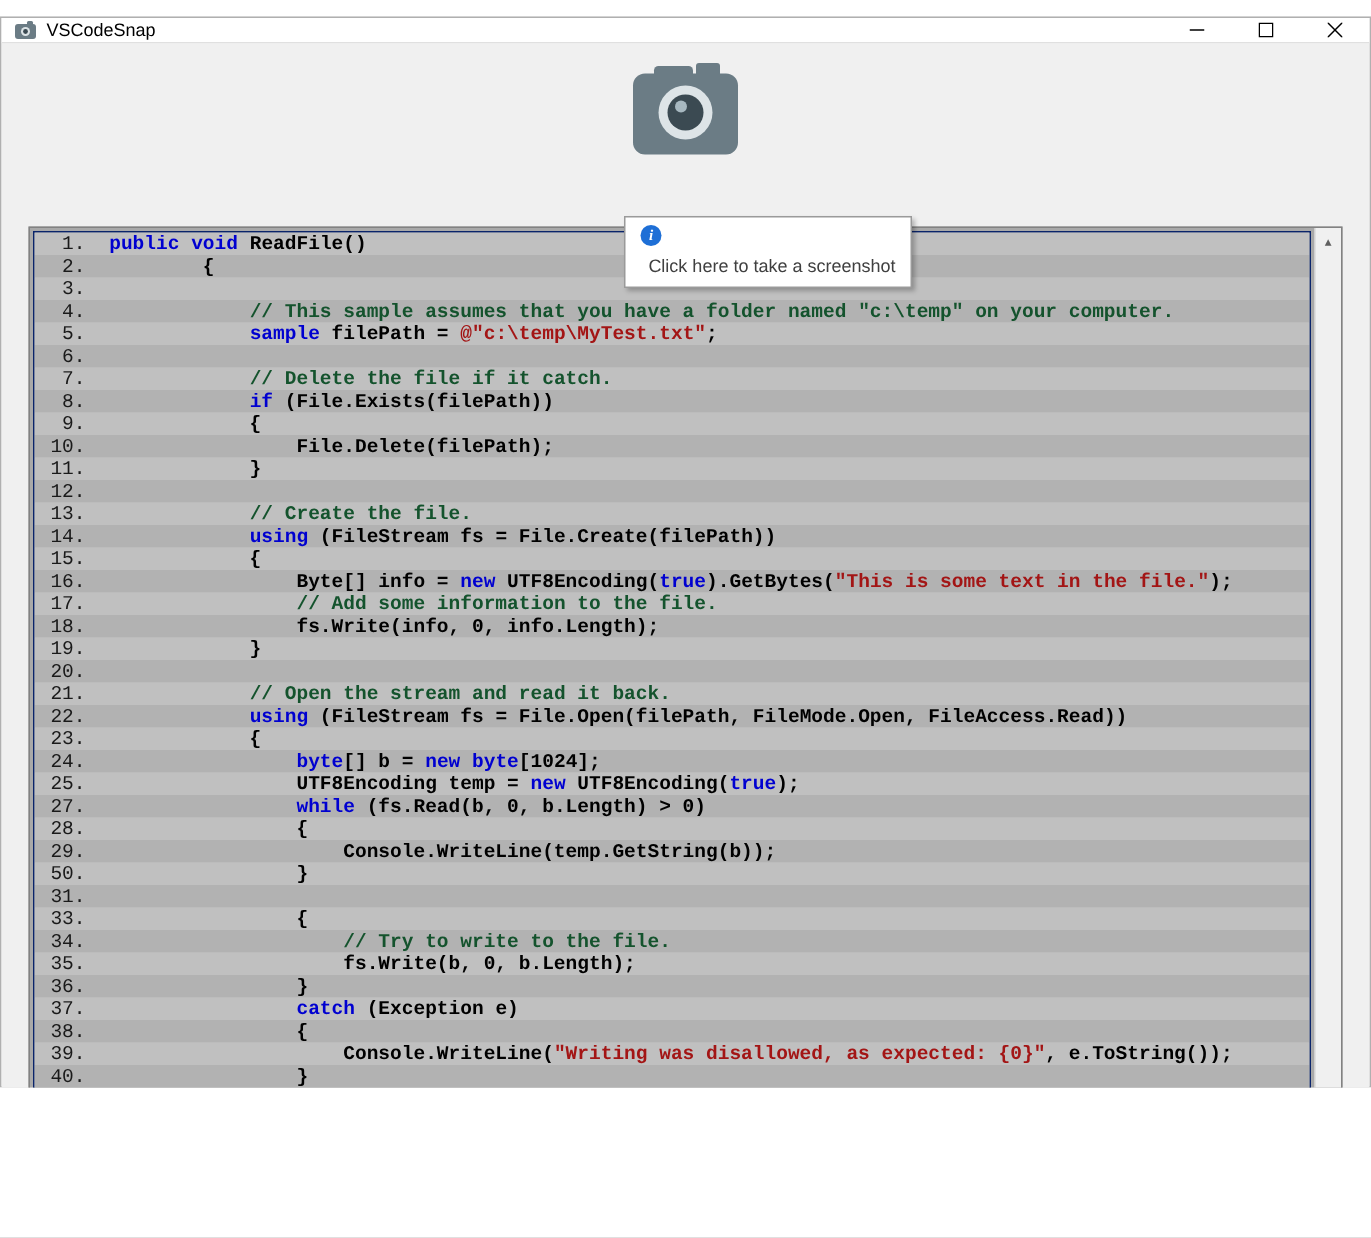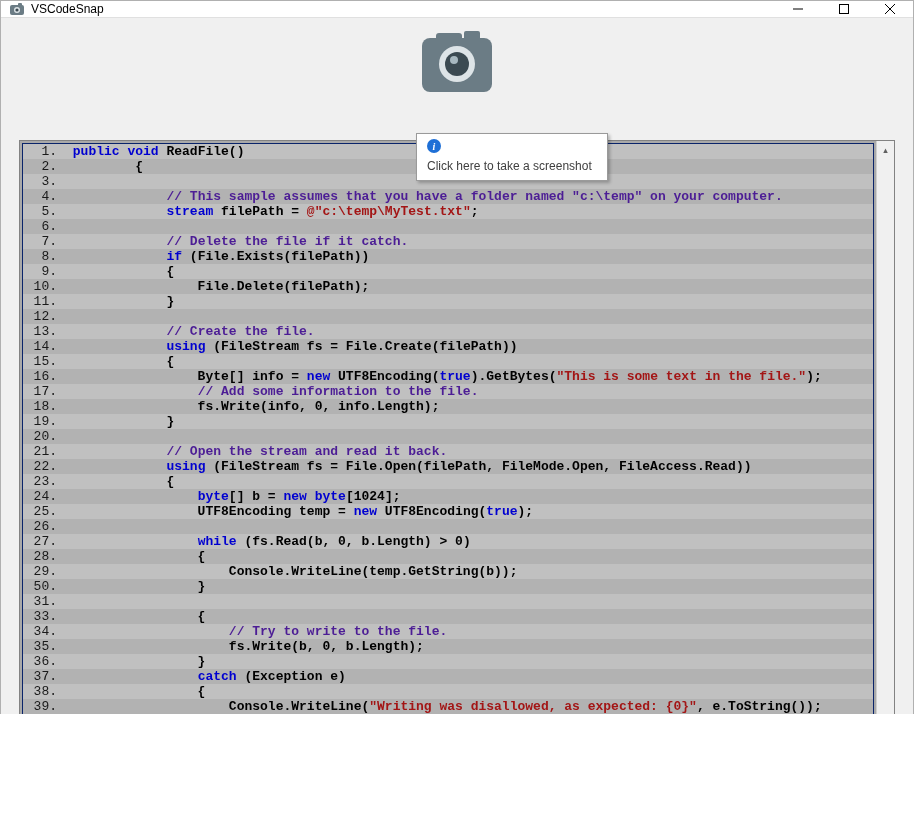--- a/index.html
+++ b/index.html
@@ -1,42 +1,42 @@
 <!DOCTYPE html>
 <html><head>
 <meta charset="utf-8">
 <style>
   html,body{margin:0;padding:0;font-family:"Segoe UI",Tahoma,sans-serif;background:#fff;}
-  .window{width:914px;height:714px;border:1px solid #b0b0b0;box-sizing:border-box;display:flex;flex-direction:column;background:#f0f0f0;}
+  .window{width:914px;height:714px;border:1px solid #b0b0b0;box-sizing:border-box;display:flex;flex-direction:column;background:#f0f0f0;margin-top:11px;}
   .titlebar{height:30px;background:#fff;display:flex;align-items:center;border-bottom:1px solid #e0e0e0;}
   .titlebar .app-icon{width:16px;height:16px;margin:0 6px 0 8px;display:flex;align-items:center;justify-content:center;}
   .titlebar .title{font-size:12px;color:#000;flex:1;}
   .winbtns{display:flex;height:100%;}
   .winbtn{width:46px;height:100%;display:flex;align-items:center;justify-content:center;color:#000;}
   .winbtn svg{width:10px;height:10px;}
   .client{flex:1;background:#f0f0f0;padding:18px 18px 18px 18px;box-sizing:border-box;display:flex;flex-direction:column;align-items:center;position:relative;}
   .camera-btn{width:70px;height:54px;background:#6b7c85;border-radius:8px;position:relative;margin-top:2px;cursor:pointer;}
   .camera-btn:before{content:"";position:absolute;top:-7px;right:12px;width:16px;height:8px;background:#6b7c85;border-radius:2px 2px 0 0;}
   .camera-btn:after{content:"";position:absolute;top:-5px;left:14px;width:26px;height:6px;background:#6b7c85;border-radius:3px 3px 0 0;}
   .lens-outer{position:absolute;top:8px;left:50%;transform:translateX(-50%);width:36px;height:36px;border-radius:50%;background:#dde4e7;}
   .lens-inner{position:absolute;top:6px;left:6px;width:24px;height:24px;border-radius:50%;background:#3b4a52;}
   .lens-hl{position:absolute;top:4px;left:5px;width:8px;height:8px;border-radius:50%;background:#a7b8c0;}
   .tooltip{position:absolute;top:115px;left:415px;background:#fff;border:1px solid #9a9a9a;box-shadow:2px 2px 3px rgba(0,0,0,.25);padding:5px 10px 7px 10px;z-index:5;min-width:170px;}
   .tooltip .info-icon{width:14px;height:14px;border-radius:50%;background:#1e6fd6;color:#fff;font-size:10px;font-weight:bold;display:inline-flex;align-items:center;justify-content:center;font-style:italic;font-family:Georgia,serif;vertical-align:top;}
-  .tooltip .tip-text{display:block;font-size:12px;color:#404040;margin-top:2px;text-align:left;}
+  .tooltip .tip-text{display:block;font-size:12px;color:#404040;margin-top:2px;text-align:right;}
   .code-pane{margin-top:48px;flex:1;align-self:stretch;border:1px solid #828282;background:#a9a9a9;position:relative;display:flex;box-sizing:border-box;}
   .code-inner{flex:1;border:1px solid #0a246a;margin:2px;background:#c0c0c0;overflow:hidden;position:relative;}
   .code-lines{font-family:Consolas,"Courier New",monospace;font-size:13px;line-height:15px;}
   .line{display:flex;height:15px;white-space:pre;}
   .line:nth-child(odd){background:#c0c0c0;}
   .line:nth-child(even){background:#b2b2b2;}
   .gutter{width:40px;text-align:right;padding-right:6px;color:#1a1a1a;box-sizing:border-box;flex-shrink:0;}
   .src{flex:1;padding-left:2px;font-weight:bold;}
   .kw{color:#0000d0;}
-  .cm{color:#4c1d95;}
+  .cm{color:#14532d;}
   .str{color:#a31515;}
   .scrollbar{width:17px;background:#f0f0f0;border-left:1px solid #d0d0d0;position:relative;}
   .scroll-up,.scroll-down{position:absolute;left:0;width:17px;height:17px;display:flex;align-items:center;justify-content:center;color:#606060;font-size:9px;}
   .scroll-up{top:0;}
   .scroll-down{bottom:0;}
 </style>
 </head>
 <body>
 
 <div class="window">
@@ -84,42 +84,41 @@
       <span class="tip-text">Click here to take a screenshot</span>
     </div>
 
     <div class="code-pane">
       <div class="code-inner">
         <div class="code-lines" id="code-lines">
             <div class="line"><span class="gutter">1.</span><span class="src"><span> </span><span class="kw">public</span><span> </span><span class="kw">void</span><span> ReadFile()</span></span></div>
             <div class="line"><span class="gutter">2.</span><span class="src"><span>         {</span></span></div>
             <div class="line"><span class="gutter">3.</span><span class="src"><span></span></span></div>
             <div class="line"><span class="gutter">4.</span><span class="src"><span>             </span><span class="cm">// This sample assumes that you have a folder named "c:\temp" on your computer.</span></span></div>
-            <div class="line"><span class="gutter">5.</span><span class="src"><span>             </span><span class="kw">stream</span><span> filePath = </span><span class="str">@"c:\temp\MyTest.txt"</span><span>;</span></span></div>
+            <div class="line"><span class="gutter">5.</span><span class="src"><span>             </span><span class="kw">sample</span><span> filePath = </span><span class="str">@"c:\temp\MyTest.txt"</span><span>;</span></span></div>
             <div class="line"><span class="gutter">6.</span><span class="src"><span></span></span></div>
             <div class="line"><span class="gutter">7.</span><span class="src"><span>             </span><span class="cm">// Delete the file if it catch.</span></span></div>
             <div class="line"><span class="gutter">8.</span><span class="src"><span>             </span><span class="kw">if</span><span> (File.Exists(filePath))</span></span></div>
             <div class="line"><span class="gutter">9.</span><span class="src"><span>             {</span></span></div>
             <div class="line"><span class="gutter">10.</span><span class="src"><span>                 File.Delete(filePath);</span></span></div>
             <div class="line"><span class="gutter">11.</span><span class="src"><span>             }</span></span></div>
             <div class="line"><span class="gutter">12.</span><span class="src"><span></span></span></div>
             <div class="line"><span class="gutter">13.</span><span class="src"><span>             </span><span class="cm">// Create the file.</span></span></div>
             <div class="line"><span class="gutter">14.</span><span class="src"><span>             </span><span class="kw">using</span><span> (FileStream fs = File.Create(filePath))</span></span></div>
             <div class="line"><span class="gutter">15.</span><span class="src"><span>             {</span></span></div>
             <div class="line"><span class="gutter">16.</span><span class="src"><span>                 Byte[] info = </span><span class="kw">new</span><span> UTF8Encoding(</span><span class="kw">true</span><span>).GetBytes(</span><span class="str">"This is some text in the file."</span><span>);</span></span></div>
             <div class="line"><span class="gutter">17.</span><span class="src"><span>                 </span><span class="cm">// Add some information to the file.</span></span></div>
             <div class="line"><span class="gutter">18.</span><span class="src"><span>                 fs.Write(info, 0, info.Length);</span></span></div>
             <div class="line"><span class="gutter">19.</span><span class="src"><span>             }</span></span></div>
             <div class="line"><span class="gutter">20.</span><span class="src"><span></span></span></div>
             <div class="line"><span class="gutter">21.</span><span class="src"><span>             </span><span class="cm">// Open the stream and read it back.</span></span></div>
             <div class="line"><span class="gutter">22.</span><span class="src"><span>             </span><span class="kw">using</span><span> (FileStream fs = File.Open(filePath, FileMode.Open, FileAccess.Read))</span></span></div>
             <div class="line"><span class="gutter">23.</span><span class="src"><span>             {</span></span></div>
             <div class="line"><span class="gutter">24.</span><span class="src"><span>                 </span><span class="kw">byte</span><span>[] b = </span><span class="kw">new</span><span> </span><span class="kw">byte</span><span>[1024];</span></span></div>
             <div class="line"><span class="gutter">25.</span><span class="src"><span>                 UTF8Encoding temp = </span><span class="kw">new</span><span> UTF8Encoding(</span><span class="kw">true</span><span>);</span></span></div>
-            <div class="line"><span class="gutter">26.</span><span class="src"><span></span></span></div>
             <div class="line"><span class="gutter">27.</span><span class="src"><span>                 </span><span class="kw">while</span><span> (fs.Read(b, 0, b.Length) &gt; 0)</span></span></div>
             <div class="line"><span class="gutter">28.</span><span class="src"><span>                 {</span></span></div>
             <div class="line"><span class="gutter">29.</span><span class="src"><span>                     Console.WriteLine(temp.GetString(b));</span></span></div>
             <div class="line"><span class="gutter">50.</span><span class="src"><span>                 }</span></span></div>
             <div class="line"><span class="gutter">31.</span><span class="src"><span></span></span></div>
             <div class="line"><span class="gutter">33.</span><span class="src"><span>                 {</span></span></div>
             <div class="line"><span class="gutter">34.</span><span class="src"><span>                     </span><span class="cm">// Try to write to the file.</span></span></div>
             <div class="line"><span class="gutter">35.</span><span class="src"><span>                     fs.Write(b, 0, b.Length);</span></span></div>
             <div class="line"><span class="gutter">36.</span><span class="src"><span>                 }</span></span></div>
             <div class="line"><span class="gutter">37.</span><span class="src"><span>                 </span><span class="kw">catch</span><span> (Exception e)</span></span></div>

